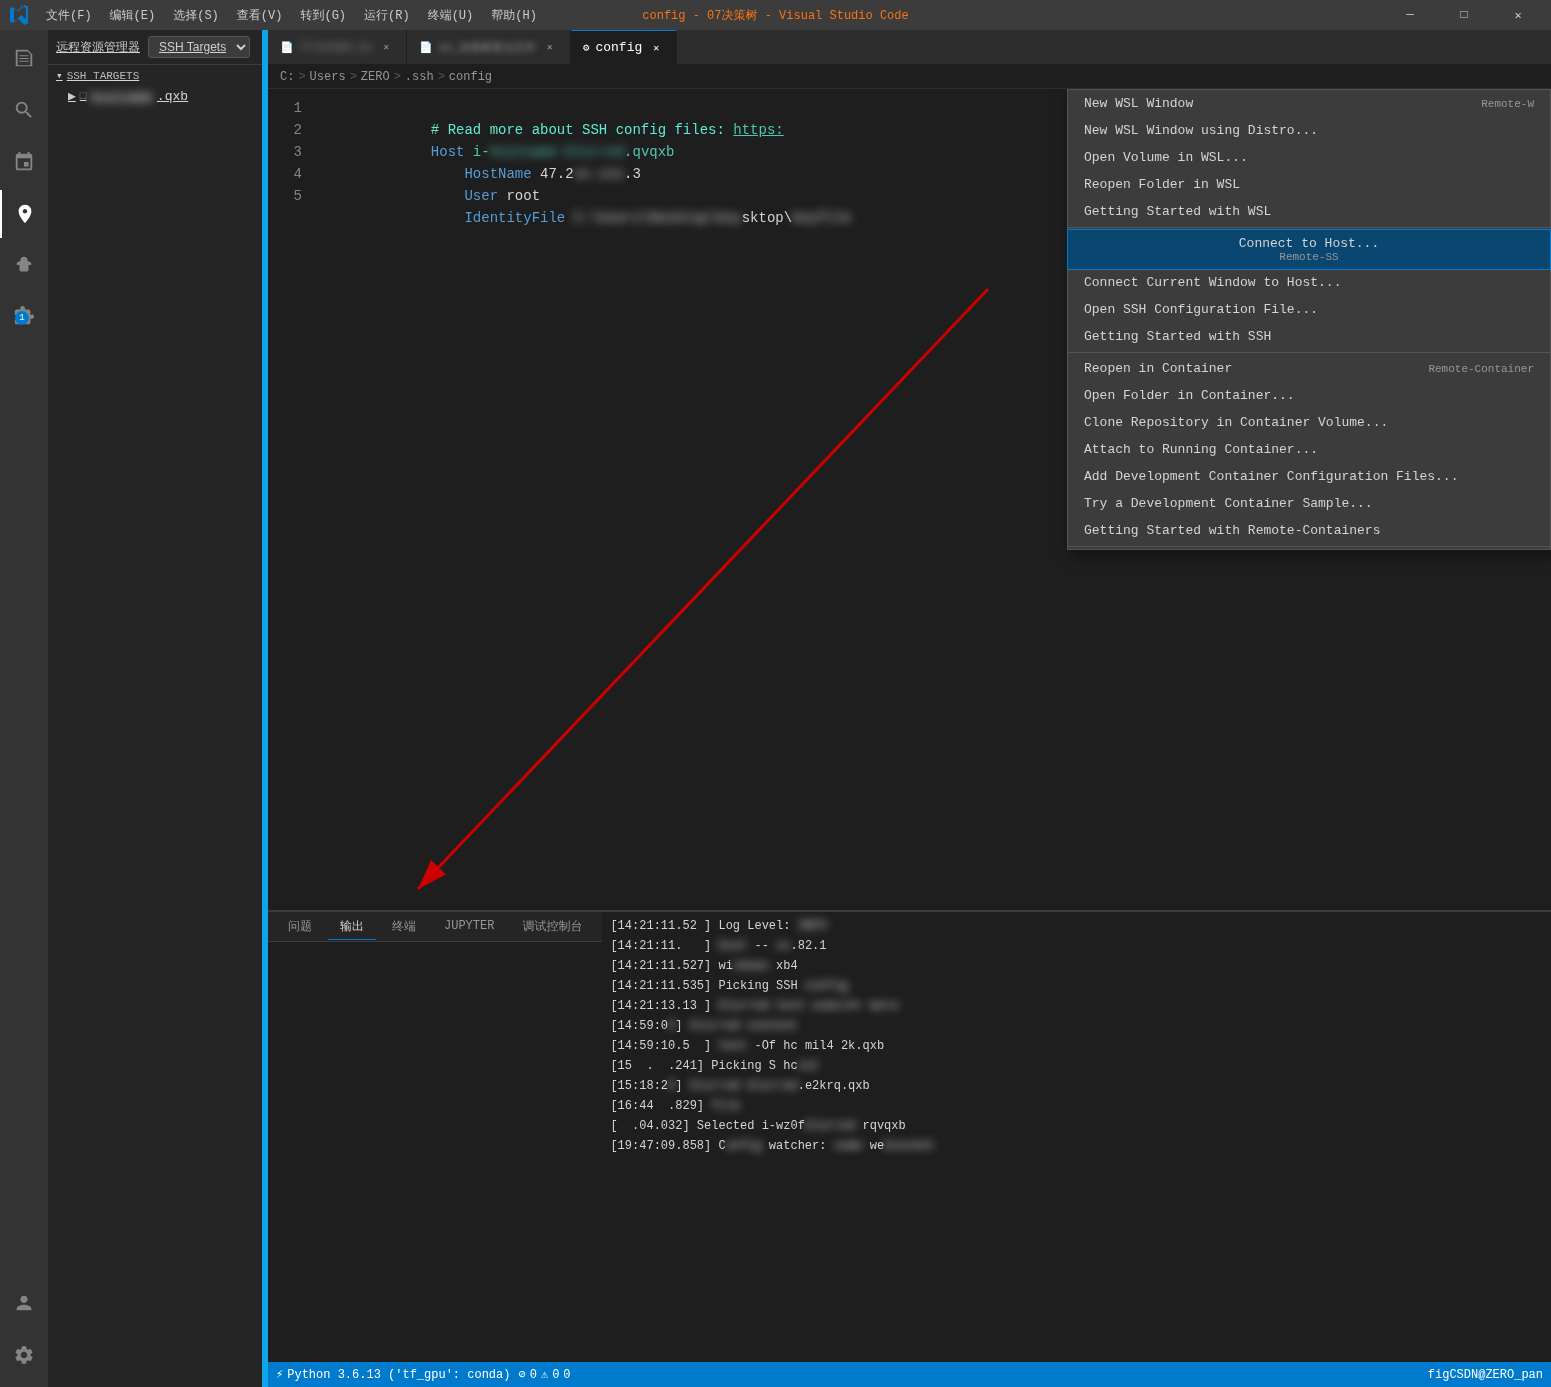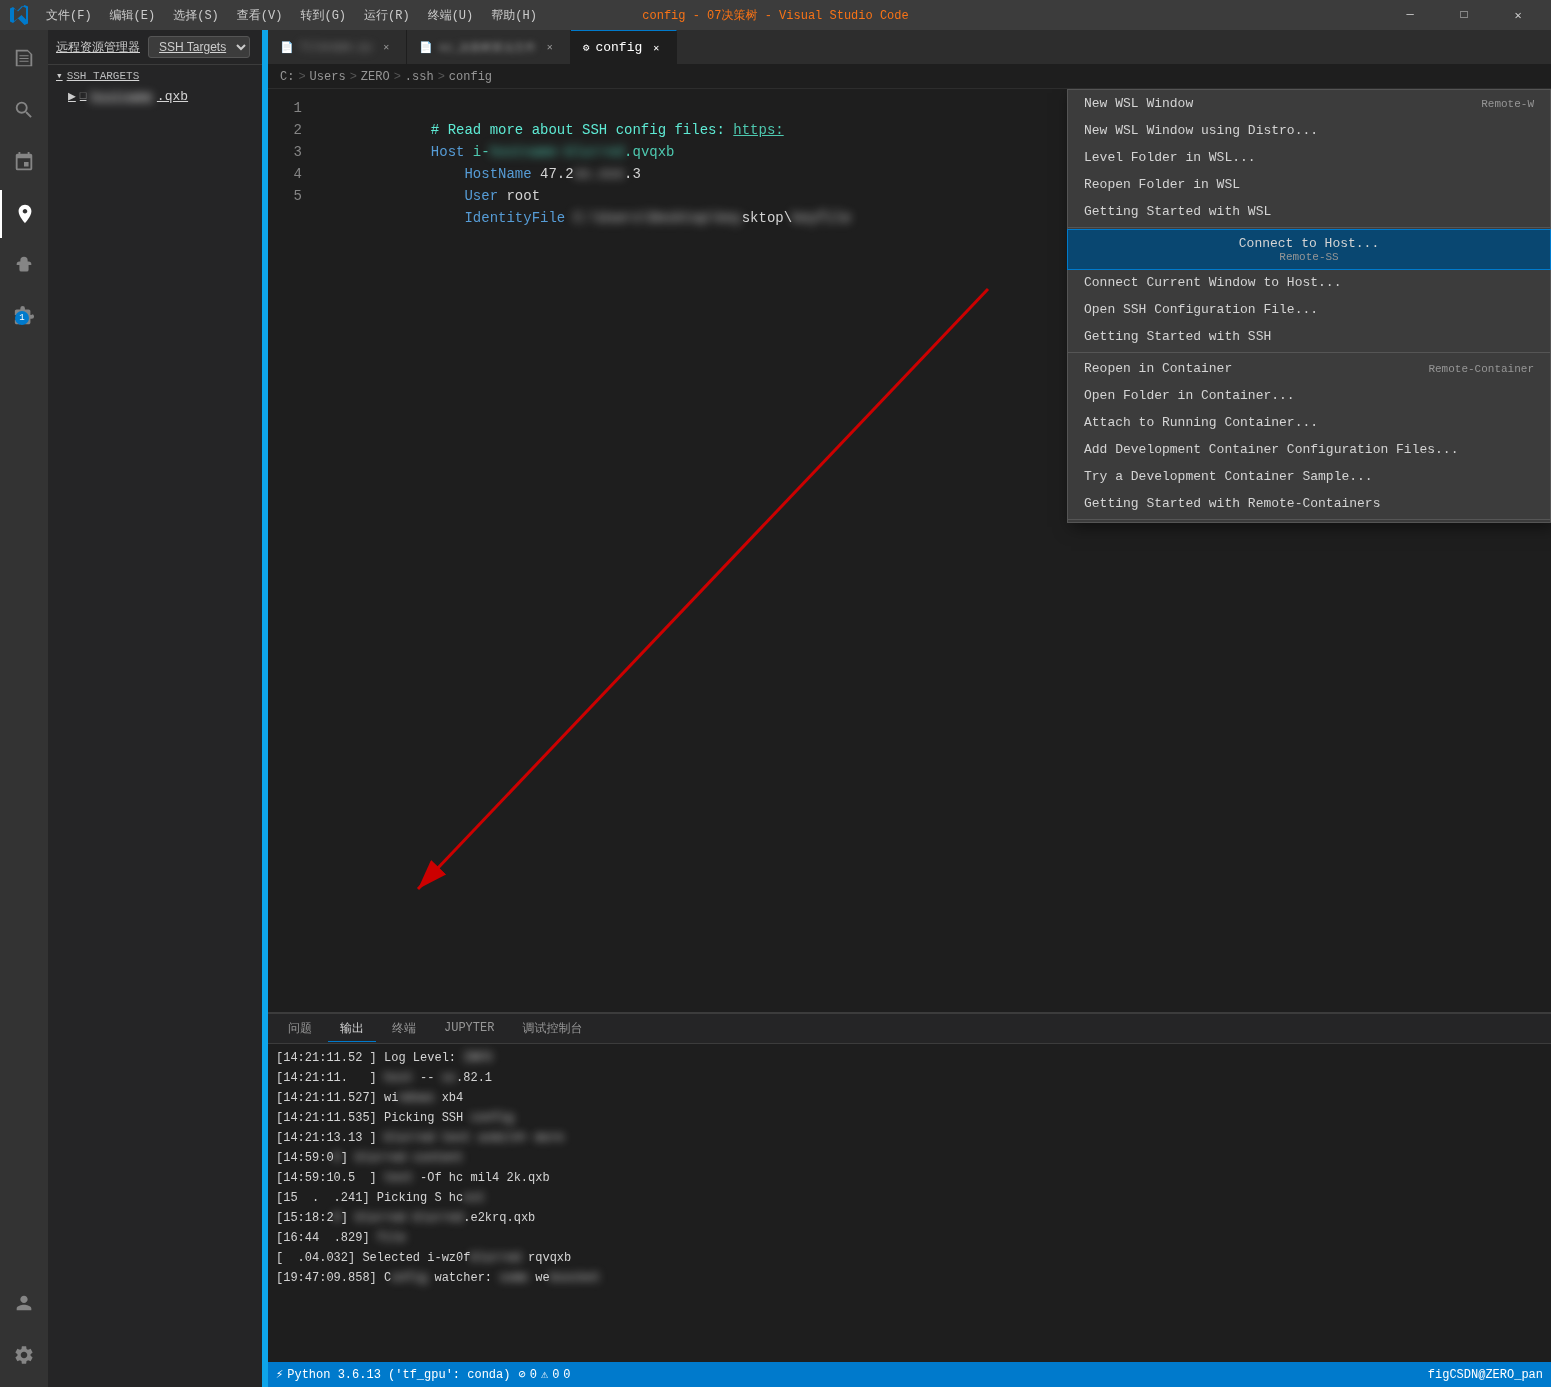--- a/index.html
+++ b/index.html
@@ -304,25 +304,25 @@
       background: #555;
       margin: 2px 0;
     }
     .menu-item-shortcut {
       font-size: 11px;
       color: #969696;
     }
 
     
     .terminal-panel {
-      height: 350px;
+      height: 452px;
       background: #1e1e1e;
       border-top: 2px solid #3c3c3c;
       display: flex;
-      flex-direction: column;
+      flex-direction: row;
     }
     .terminal-tabs {
       height: 30px;
       background: #252526;
       display: flex;
       align-items: center;
       padding: 0 8px;
       gap: 4px;
       border-bottom: 1px solid #3c3c3c;
     }
@@ -536,21 +536,21 @@
 
       <div class="dropdown-menu" style="top:0; right:0;">
         <div class="dropdown-menu-item">
           <span>New WSL Window</span>
           <span class="menu-item-shortcut">Remote-W</span>
         </div>
         <div class="dropdown-menu-item">
           <span>New WSL Window using Distro...</span>
         </div>
         <div class="dropdown-menu-item">
-          <span>Level Folder in WSL...</span>
+          <span>Open Volume in WSL...</span>
         </div>
         <div class="dropdown-menu-item">
           <span>Reopen Folder in WSL</span>
         </div>
         <div class="dropdown-menu-item">
           <span>Getting Started with WSL</span>
         </div>
         <div class="dropdown-menu-separator"></div>
         <div class="dropdown-menu-item highlighted">
           <span>Connect to Host...</span>
@@ -565,20 +565,23 @@
         <div class="dropdown-menu-item">
           <span>Getting Started with SSH</span>
         </div>
         <div class="dropdown-menu-separator"></div>
         <div class="dropdown-menu-item">
           <span>Reopen in Container</span>
           <span class="menu-item-shortcut">Remote-Container</span>
         </div>
         <div class="dropdown-menu-item">
           <span>Open Folder in Container...</span>
+        </div>
+        <div class="dropdown-menu-item">
+          <span>Clone Repository in Container Volume...</span>
         </div>
         <div class="dropdown-menu-item">
           <span>Attach to Running Container...</span>
         </div>
         <div class="dropdown-menu-item">
           <span>Add Development Container Configuration Files...</span>
         </div>
         <div class="dropdown-menu-item">
           <span>Try a Development Container Sample...</span>
         </div>

